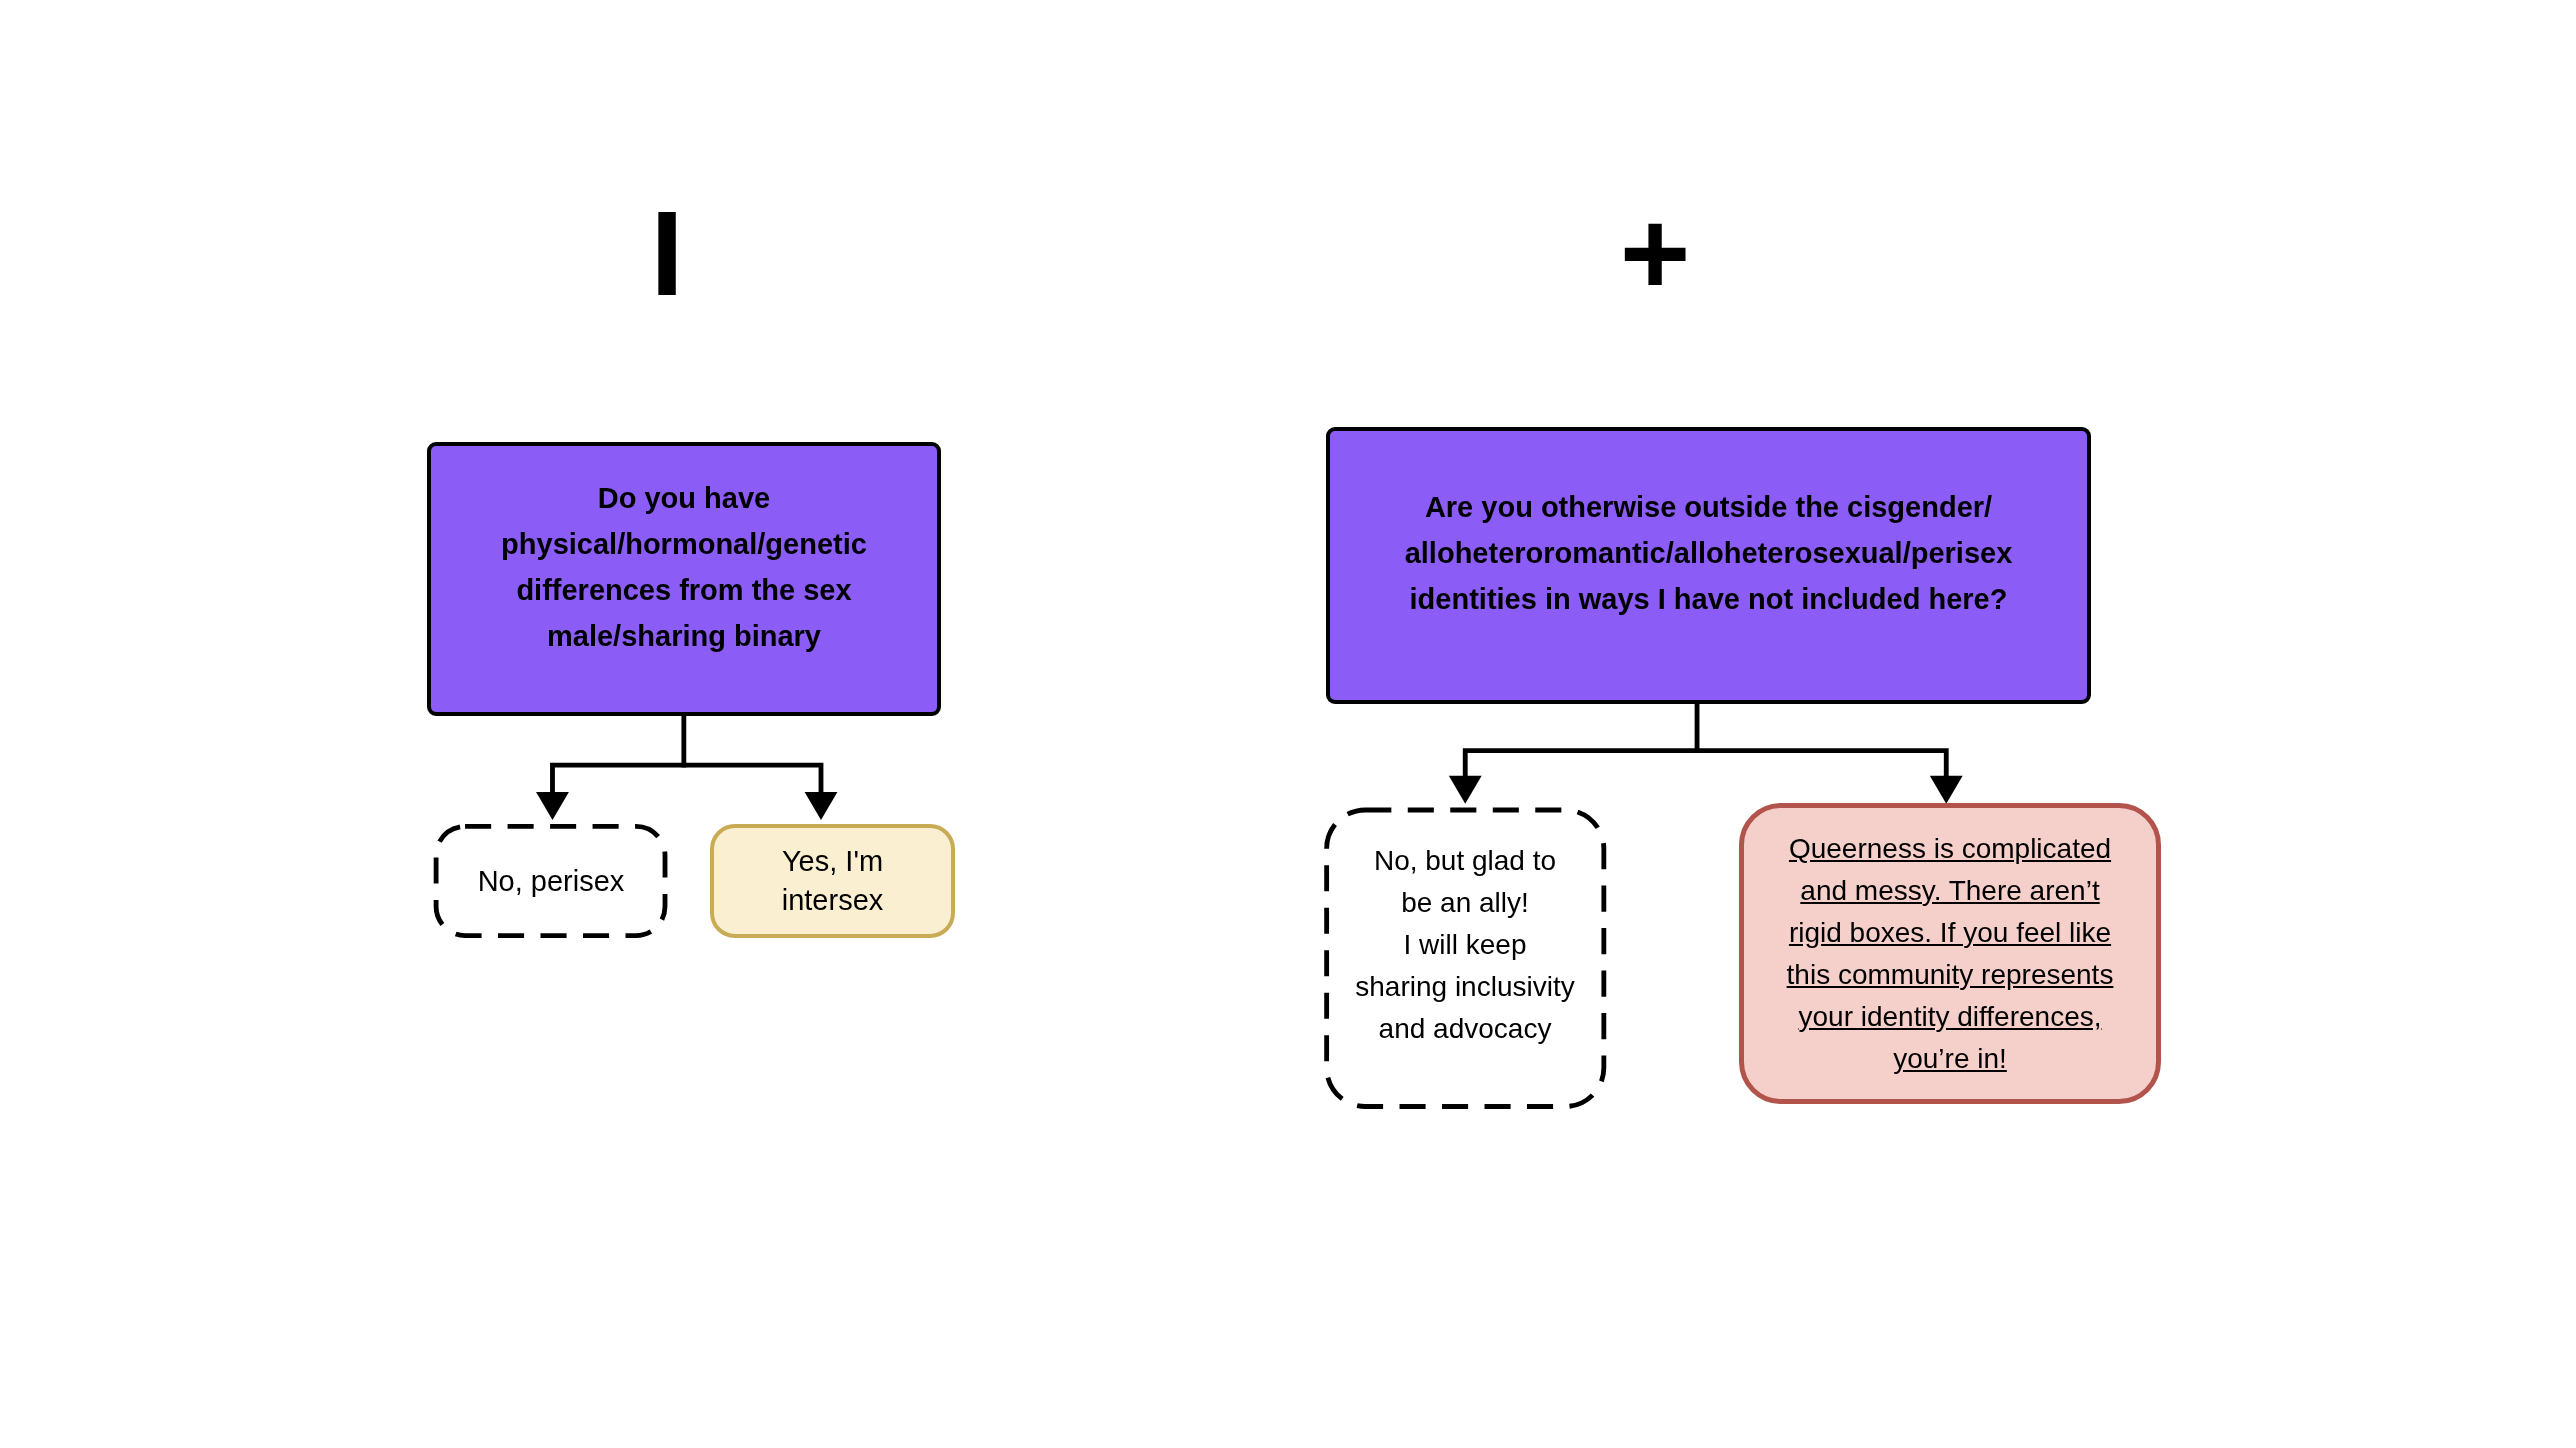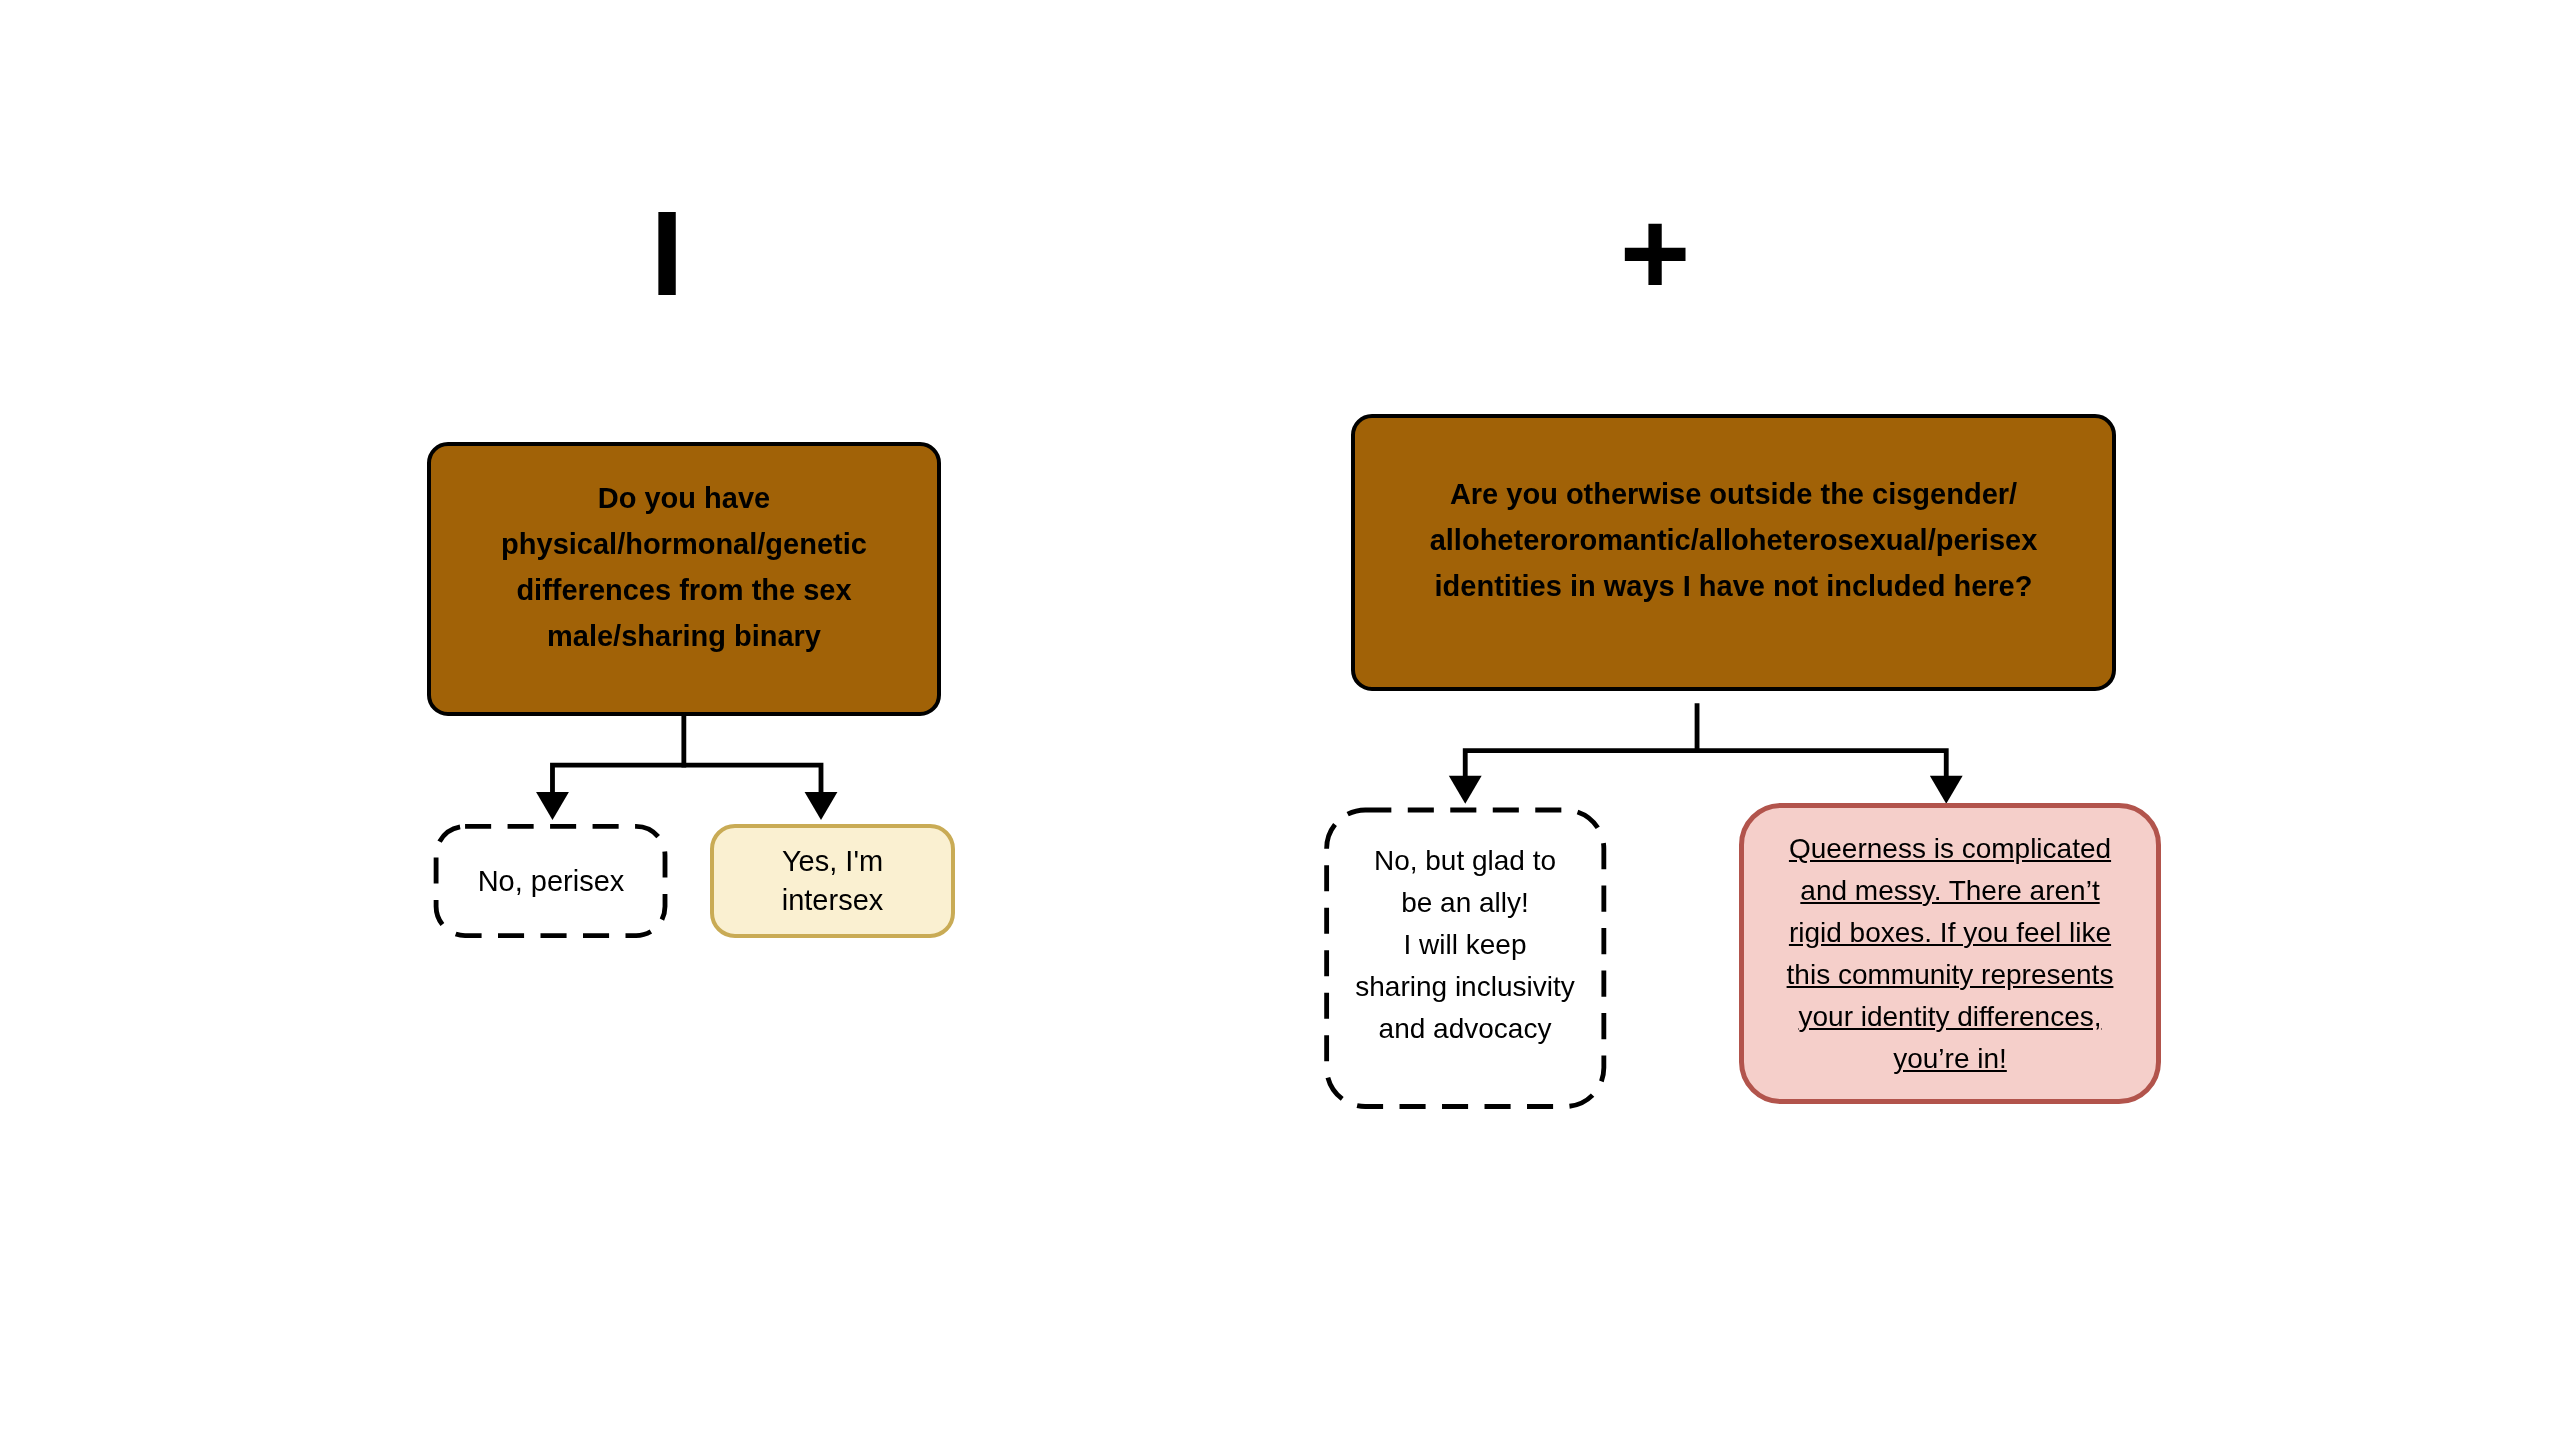--- a/index.html
+++ b/index.html
@@ -33,34 +33,34 @@
     line-height: 1;
     color: #000000;
   }
   .big-label.left  { left: 609px; top: 205px; width: 116px; height: 97px; }
   .big-label.right { left: 1597px; top: 205px; width: 116px; height: 97px; }
 
   .qbox {
     position: absolute;
     box-sizing: border-box;
     border: 4.8px solid #000000;
-    border-radius: 21px;
-    background: #a16207;
+    border-radius: 9px;
+    background: #8b5cf6;
     display: flex;
     flex-direction: column;
     align-items: center;
     justify-content: center;
     text-align: left;
     font-weight: bold;
     font-size: 29px;
     line-height: 46px;
     padding-bottom: 25px;
   }
   .qbox.qleft  { left: 427px; top: 442px; width: 514px; height: 274px; }
-  .qbox.qright { left: 1326px; top: 414px; width: 765px; height: 277px; margin-left: 25px; }
+  .qbox.qright { left: 1326px; top: 427px; width: 765px; height: 277px; }
   .qline { white-space: nowrap; }
 
   .abox {
     position: absolute;
     box-sizing: border-box;
     display: flex;
     flex-direction: column;
     align-items: center;
     justify-content: center;
     text-align: center;

